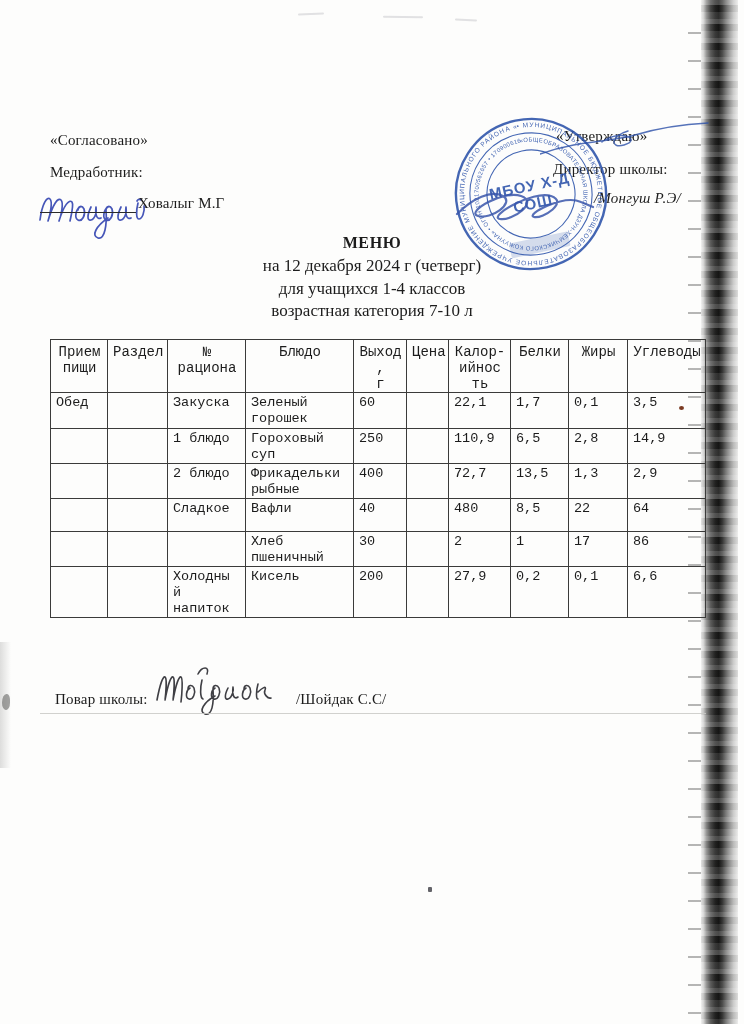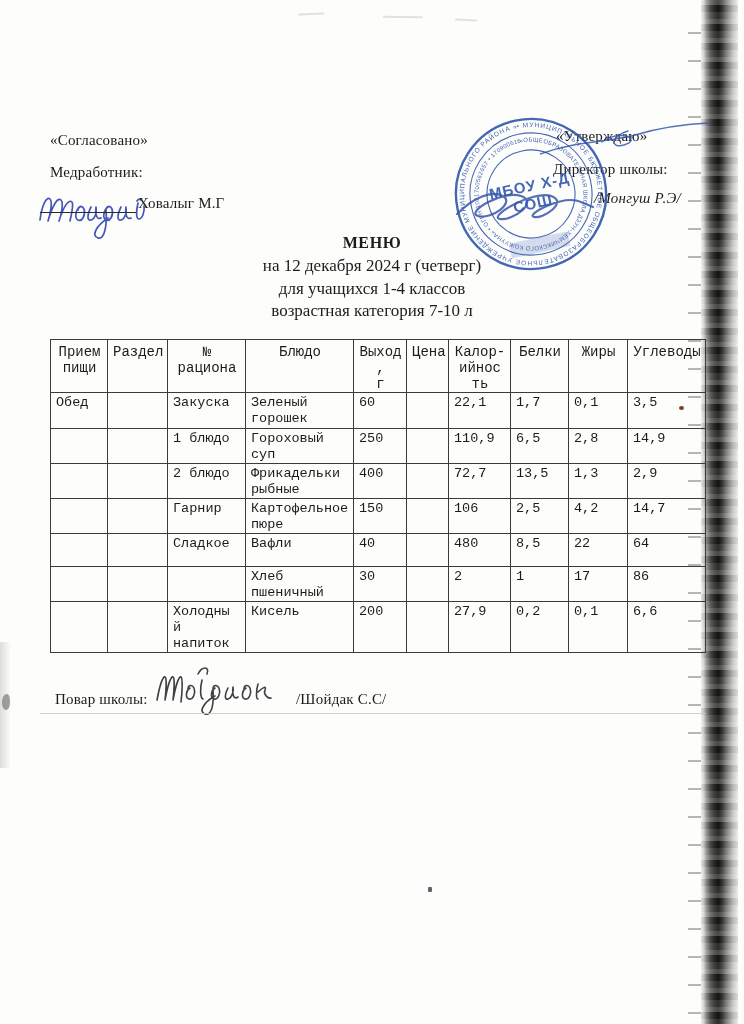--- a/index.html
+++ b/index.html
@@ -191,33 +191,20 @@
           <td class="c-left">2 блюдо</td>
           <td class="c-left">Фрикадельки
 рыбные</td>
           <td class="c-center">400</td>
           <td class="c-center"></td>
           <td class="c-center">72,7</td>
           <td class="c-center">13,5</td>
           <td class="c-center">1,3</td>
           <td class="c-center">2,9</td>
         </tr>
-        <tr style="height: 30px;">
-          <td class="c-left"></td>
-          <td class="c-left"></td>
-          <td class="c-left">Гарнир</td>
-          <td class="c-left">Картофельное
-пюре</td>
-          <td class="c-center">150</td>
-          <td class="c-center"></td>
-          <td class="c-center">106</td>
-          <td class="c-center">2,5</td>
-          <td class="c-center">4,2</td>
-          <td class="c-center">14,7</td>
-        </tr>
         <tr style="height: 33px;">
           <td class="c-left"></td>
           <td class="c-left"></td>
           <td class="c-left">Сладкое</td>
           <td class="c-left">Вафли</td>
           <td class="c-center">40</td>
           <td class="c-center"></td>
           <td class="c-center">480</td>
           <td class="c-center">8,5</td>
           <td class="c-center">22</td>

